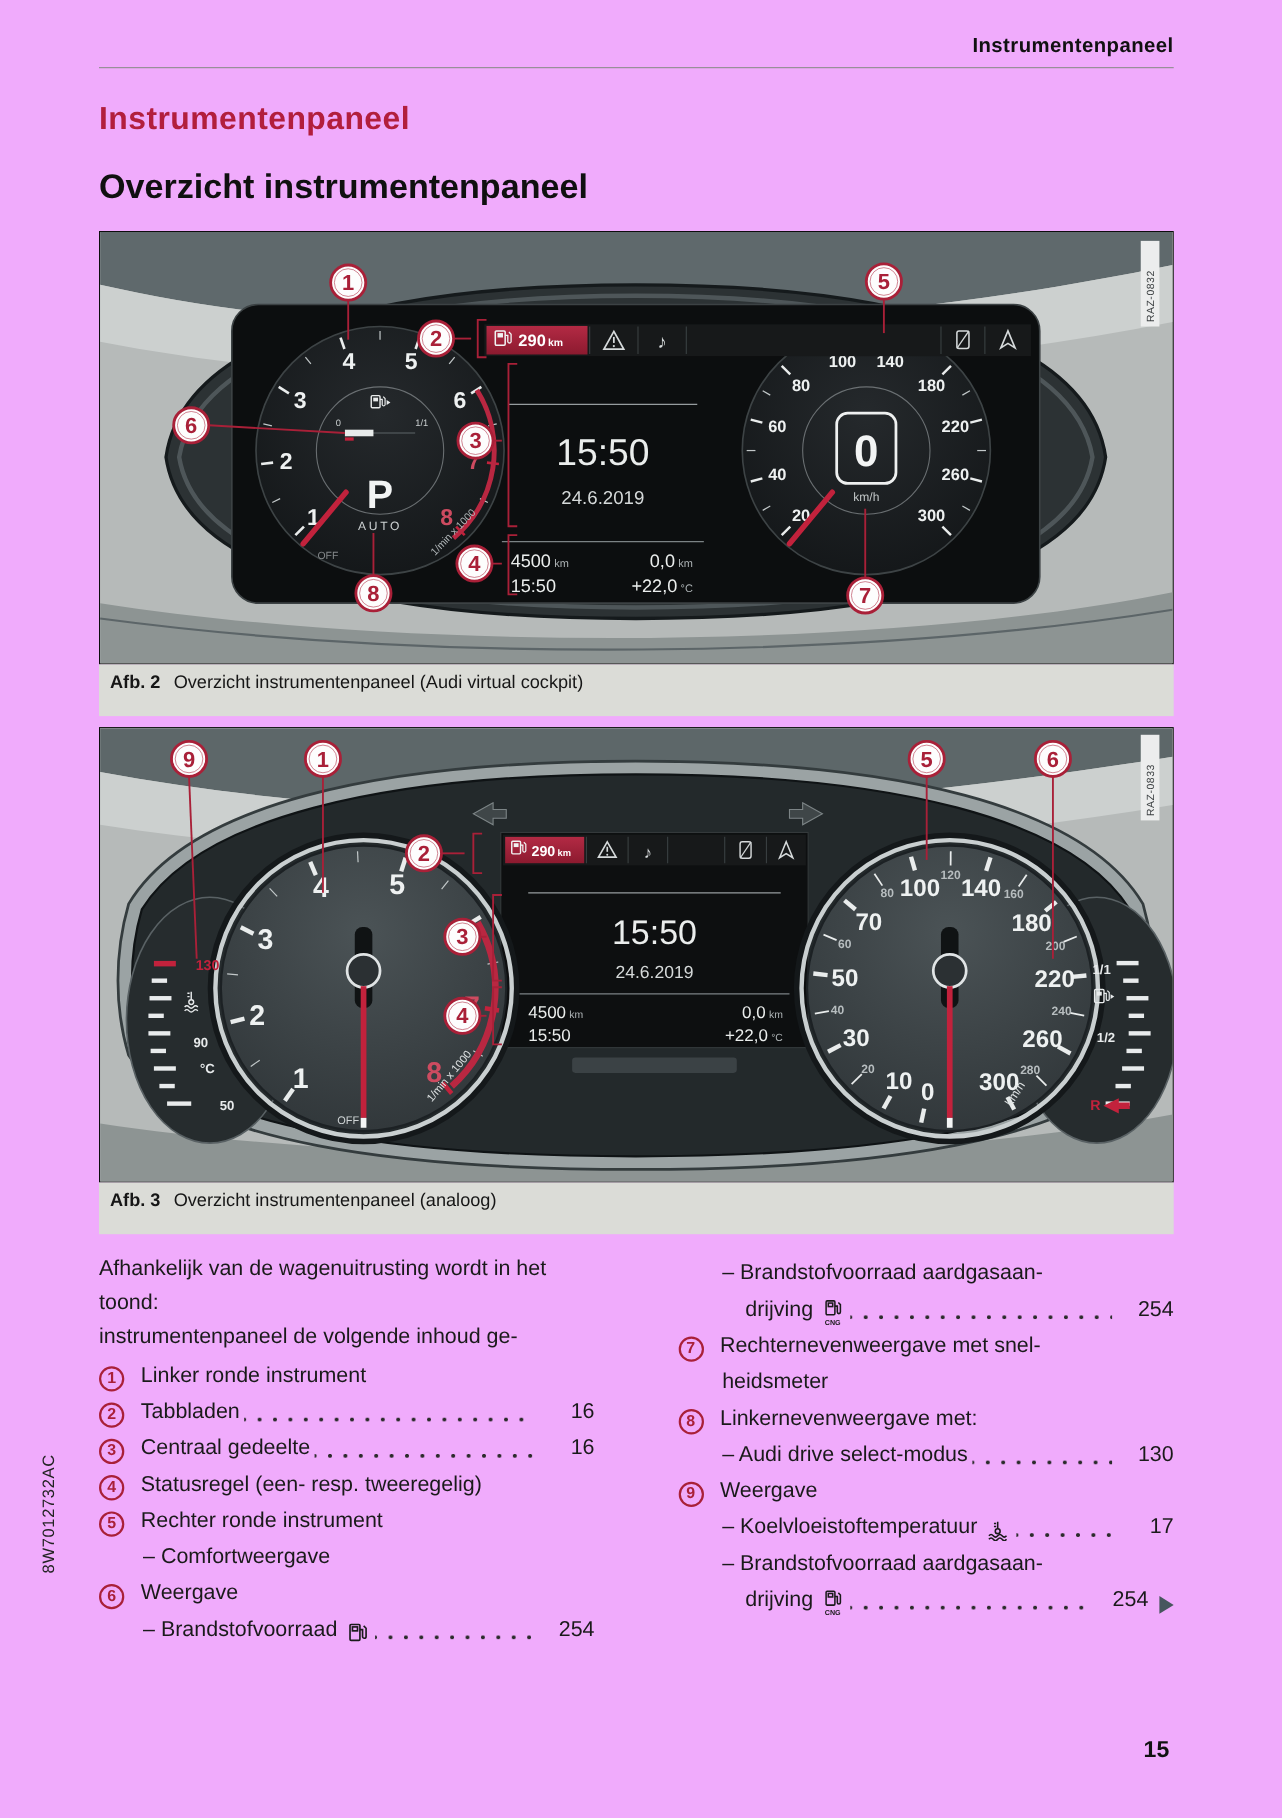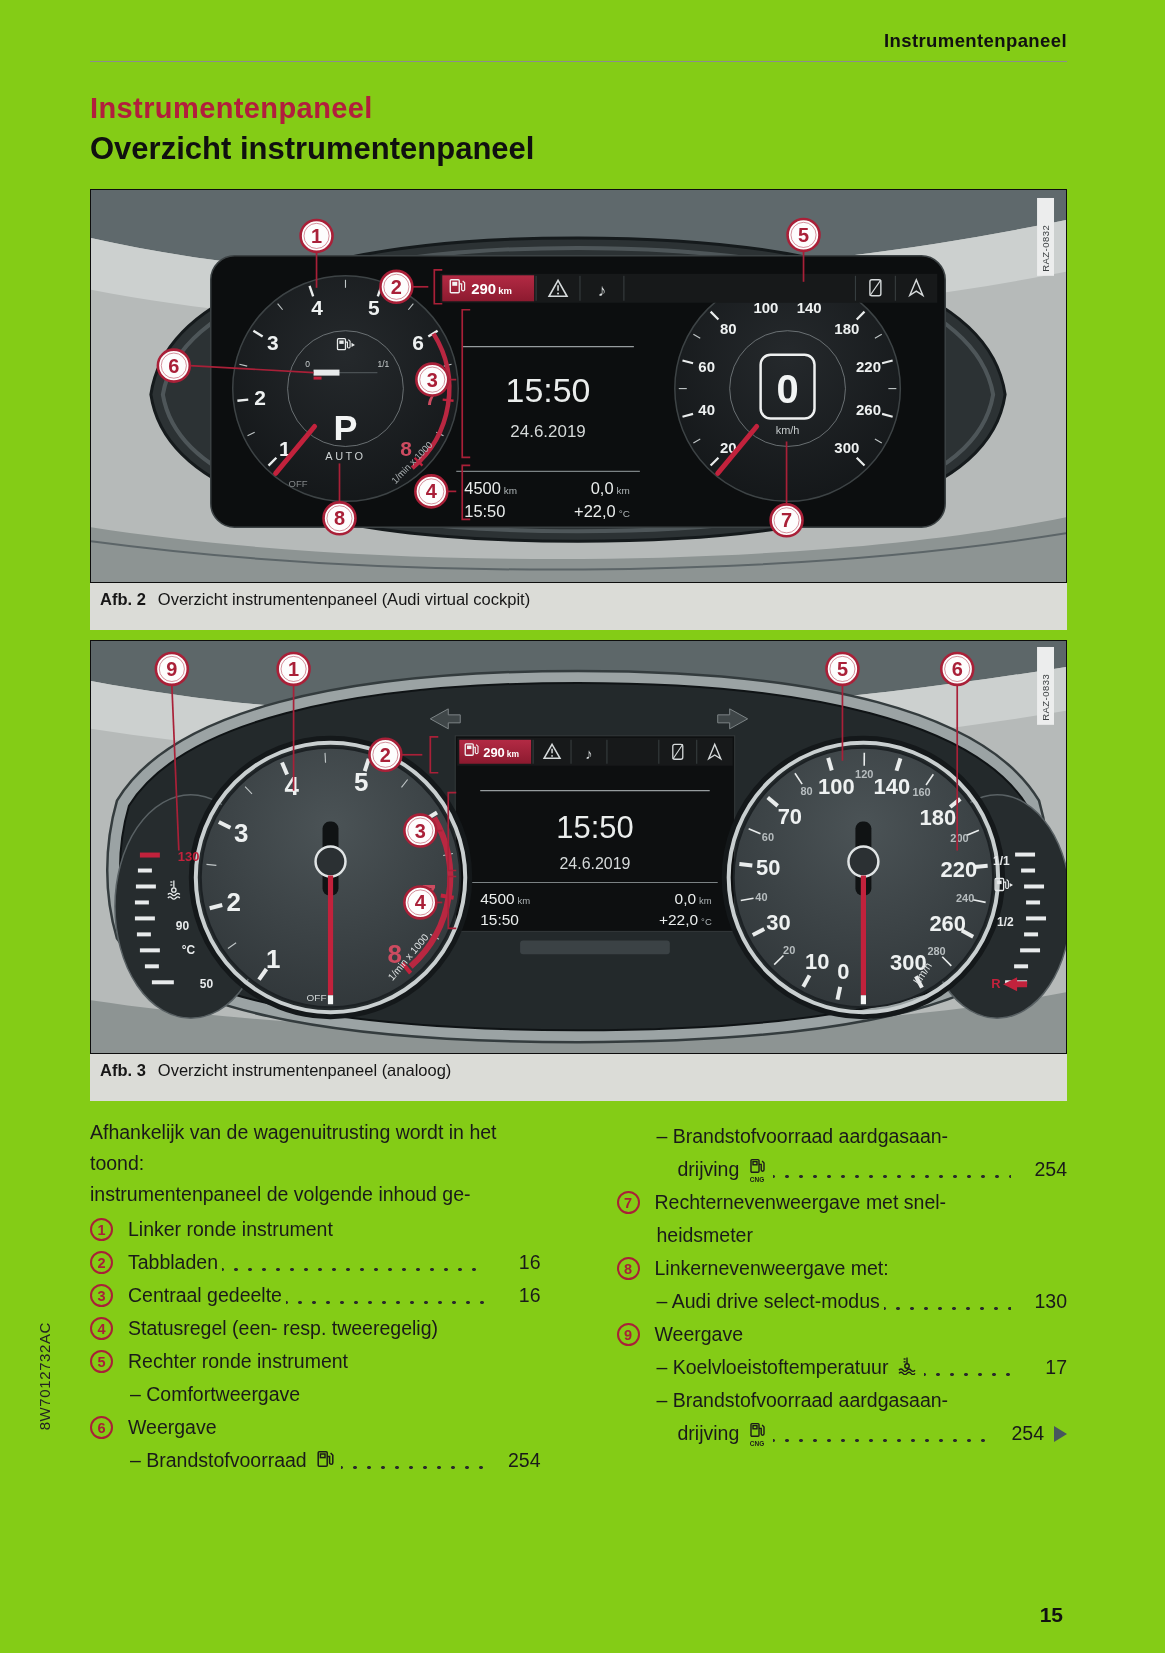--- a/index.html
+++ b/index.html
@@ -1,44 +1,44 @@
 <!DOCTYPE html>
 <html><head>
 <meta charset="utf-8">
 <style>
 *{margin:0;padding:0;box-sizing:border-box}
 body{background:#ffffff}
-.page{position:relative;width:1165px;height:1653px;background:#84cc16;font-family:"Liberation Sans",sans-serif;color:#1a1a1a;overflow:hidden}
+.page{position:relative;width:1165px;height:1653px;background:#f0abfc;font-family:"Liberation Sans",sans-serif;color:#1a1a1a;overflow:hidden}
 .content{position:absolute;left:90px;top:0;width:977px}
 .running-header{padding-top:30px;text-align:right;font-weight:bold;font-size:18.5px;letter-spacing:.4px;color:#111}
 .header-rule{border:none;border-top:1.3px solid #8d8d8d;margin-top:9px}
 h1.chapter{margin-top:30px;font-size:29px;color:#b21e3d;letter-spacing:.4px}
-h2.section{margin-top:6px;font-size:31px;color:#101010}
+h2.section{margin-top:27px;font-size:31px;color:#101010}
 figure{margin-top:22px}
 figure+figure{margin-top:10px}
 .fig-frame{border:1.5px solid #0d0d0d;line-height:0;background:#b6bab9}
 .fig-frame svg{width:100%;height:auto;display:block}
 figcaption{background:#dbdcd7;padding:6px 10px 21px;font-size:16.5px;line-height:20px;color:#161616}
 figcaption b{margin-right:12px}
 .columns{display:flex;margin-top:16px;gap:76px}
 .col{flex:1;min-width:0}
 .intro div{font-size:19.5px;line-height:31px}
 .toc{margin-top:3px}
-.toc-row{display:flex;align-items:flex-start;font-size:19.5px;line-height:33px}
+.toc-row{display:flex;align-items:center;font-size:19.5px;line-height:33px}
 .circ{flex:none;display:inline-flex;justify-content:center;align-items:center;width:23px;height:23px;border:2px solid #a92038;border-radius:50%;color:#a92038;font-size:14.5px;font-weight:bold;line-height:1;margin:5px 15px 0 0}
 .lab{flex:none;white-space:pre}
 .ind1{padding-left:40px}
 .ind2{padding-left:61px}
 .ind3{padding-left:40px}
 .dots{flex:1;min-width:14px;height:33px;background-image:radial-gradient(circle,#2b2b2b 1.7px,transparent 1.9px);background-size:14px 5px;background-repeat:repeat-x;background-position:7px 21px;margin:0 4px}
 .pg{flex:none;width:52px;text-align:right}
 .cont{flex:none;width:0;height:0;border-left:13px solid #47565e;border-top:8px solid transparent;border-bottom:8px solid transparent;margin:9px 0 0 10px}
 .ticon{flex:none;margin:5px 2px 0 8px;line-height:0}
 .doc-code{position:absolute;left:36px;top:1322px;writing-mode:vertical-rl;transform:rotate(180deg);font-size:15px;color:#232323;letter-spacing:.6px}
-.page-num{position:absolute;right:102px;bottom:26px;font-size:21px;font-weight:bold;color:#111}
+.page-num{position:absolute;right:102px;bottom:50px;font-size:21px;font-weight:bold;color:#111}
 svg{font-family:"Liberation Sans","DejaVu Sans",sans-serif}
 .leader{stroke:#a92038;stroke-width:1.7;fill:none}
 .co-c{fill:#fdfdfd;stroke:#a92038;stroke-width:2.6}
 .co-i{fill:none;stroke:#a92038;stroke-width:.9;opacity:.55}
 .co-t{fill:#a92038;font-size:20px;font-weight:bold}
 </style>
 </head>
 <body>
 
 <div class="page">

